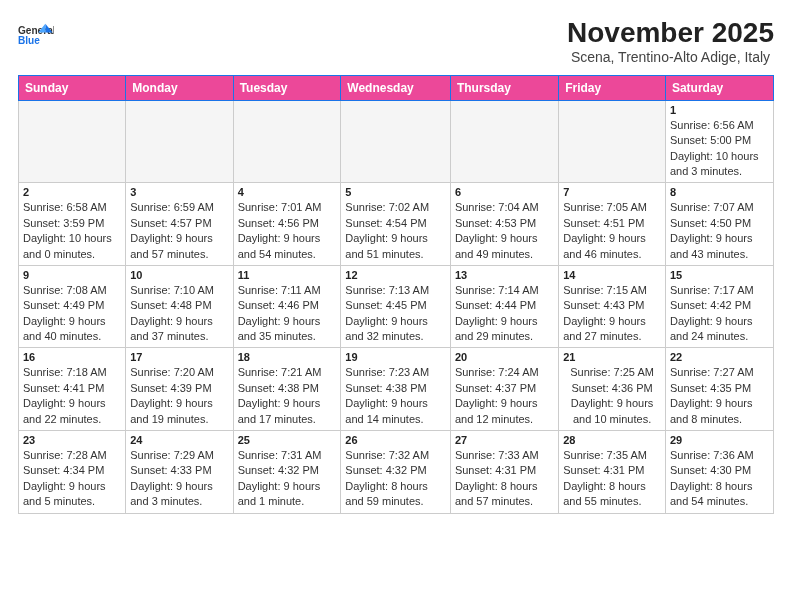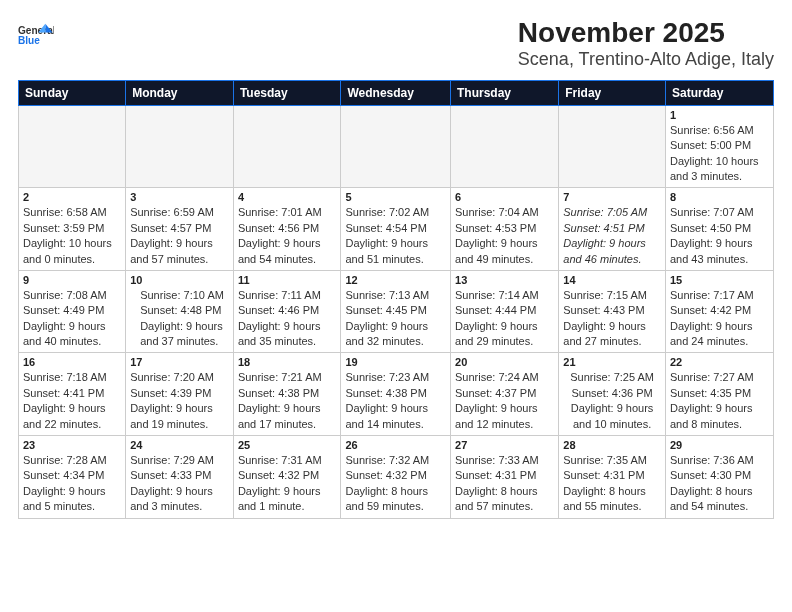--- a/index.html
+++ b/index.html
@@ -25,39 +25,39 @@
     .logo {
       display: flex;
       align-items: center;
       gap: 6px;
     }
     .logo-icon {
       width: 36px;
       height: 36px;
     }
     .title-block {
-      text-align: left;
+      text-align: center;
     }
     .month-title {
       font-size: 28px;
       font-weight: bold;
       color: #222;
       line-height: 1.1;
     }
     .subtitle {
-      font-size: 18px;
+      font-size: 14px;
       color: #444;
     }
     .calendar {
       width: 100%;
       border-collapse: collapse;
       border: 1px solid #bbb;
     }
     .calendar th {
-      background: #0f172a;
+      background: #ec4899;
       color: #fff;
       font-size: 12px;
       font-weight: bold;
       text-align: left;
       padding: 5px 6px;
       border: 1px solid #1a73e8;
     }
     .calendar td {
       border: 1px solid #ccc;
       vertical-align: top;
@@ -162,21 +162,21 @@
           </td>
           <td>
             <span class="day-number">6</span>
             <div class="day-info" style="white-space: pre-line;">Sunrise: 7:04 AM
 Sunset: 4:53 PM
 Daylight: 9 hours
 and 49 minutes.</div>
           </td>
           <td>
             <span class="day-number">7</span>
-            <div class="day-info" style="white-space: pre-line; font-style: italic;">Sunrise: 7:05 AM
+            <div class="day-info" style="white-space: pre-line;">Sunrise: 7:05 AM
 Sunset: 4:51 PM
 Daylight: 9 hours
 and 46 minutes.</div>
           </td>
           <td>
             <span class="day-number">8</span>
             <div class="day-info" style="white-space: pre-line;">Sunrise: 7:07 AM
 Sunset: 4:50 PM
 Daylight: 9 hours
 and 43 minutes.</div>
@@ -185,21 +185,21 @@
         <tr>
           <td>
             <span class="day-number">9</span>
             <div class="day-info" style="white-space: pre-line;">Sunrise: 7:08 AM
 Sunset: 4:49 PM
 Daylight: 9 hours
 and 40 minutes.</div>
           </td>
           <td>
             <span class="day-number">10</span>
-            <div class="day-info" style="white-space: pre-line; margin-left: 10px;">Sunrise: 7:10 AM
+            <div class="day-info" style="white-space: pre-line;">Sunrise: 7:10 AM
 Sunset: 4:48 PM
 Daylight: 9 hours
 and 37 minutes.</div>
           </td>
           <td>
             <span class="day-number">11</span>
             <div class="day-info" style="white-space: pre-line;">Sunrise: 7:11 AM
 Sunset: 4:46 PM
 Daylight: 9 hours
 and 35 minutes.</div>

